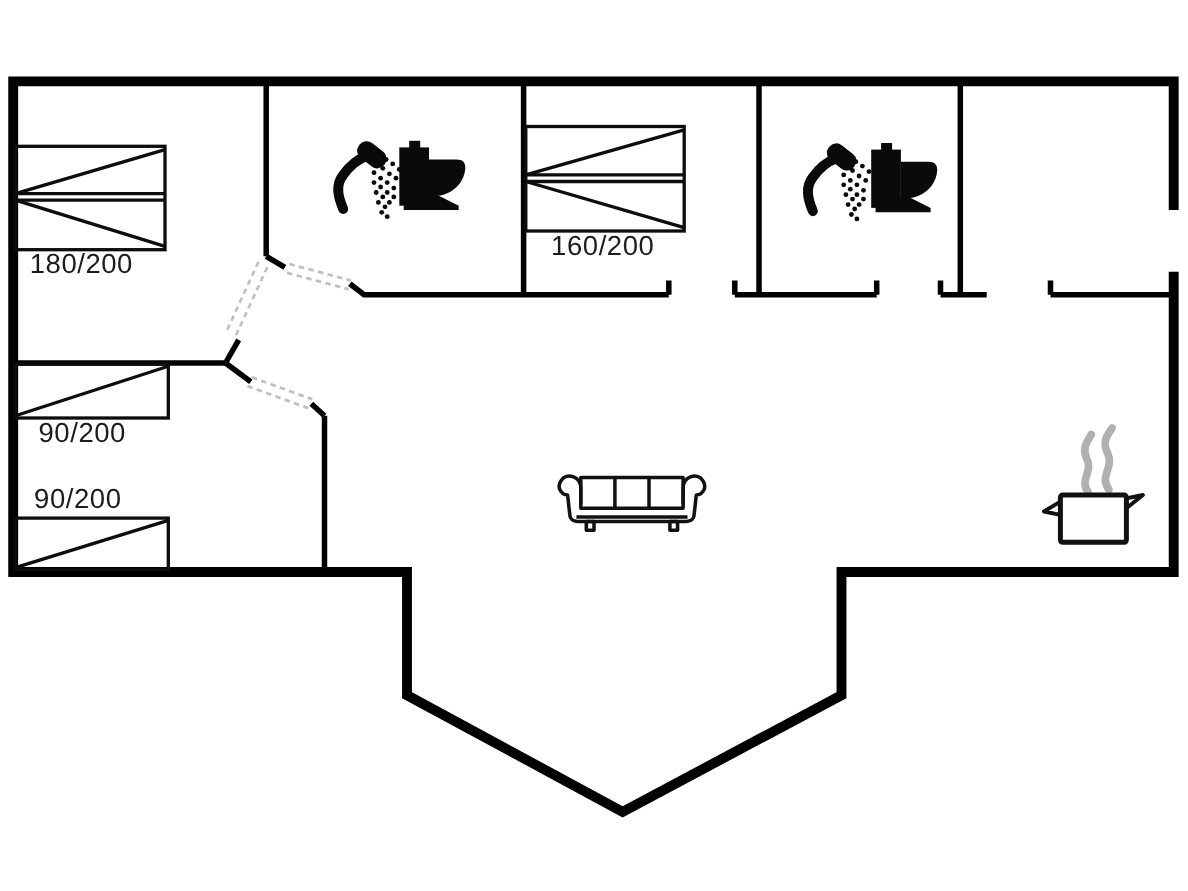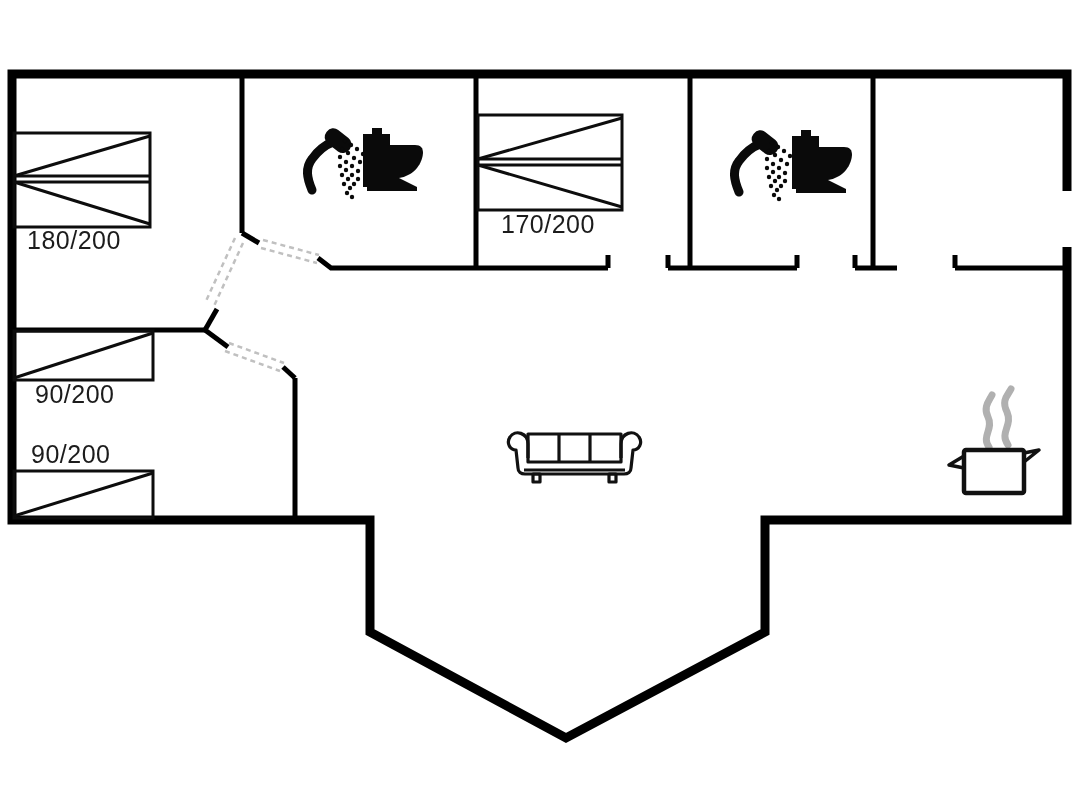--- a/index.html
+++ b/index.html
@@ -152,17 +152,17 @@
         <path d="M989,447 C981,436 994,429 988,417 C983,407 989,401 992,395"></path>
         <path d="M1008,445 C999,432 1013,426 1007,412 C1001,400 1008,395 1011,389"></path>
       </g>
       <path d="M964,456 L949,465 L964,468 Z" fill="#ffffff" stroke="#111111" stroke-width="3.5" stroke-linejoin="round"></path>
       <path d="M1024,462 L1039,450 L1024,453 Z" fill="#ffffff" stroke="#111111" stroke-width="3.5" stroke-linejoin="round"></path>
       <rect x="964" y="450" width="60" height="43" rx="2" fill="#ffffff" stroke="#111111" stroke-width="4.5"></rect>
     </g>
   </svg>
 
   <div class="lbl" style="left:27px;  top:228px;">180/200</div>
-  <div class="lbl" style="left:501px; top:212px;">170/200</div>
+  <div class="lbl" style="left:501px; top:212px;">160/200</div>
   <div class="lbl" style="left:35px;  top:382px;">90/200</div>
   <div class="lbl" style="left:31px;  top:442px;">90/200</div>
 
 </div>
 
 </body></html>

